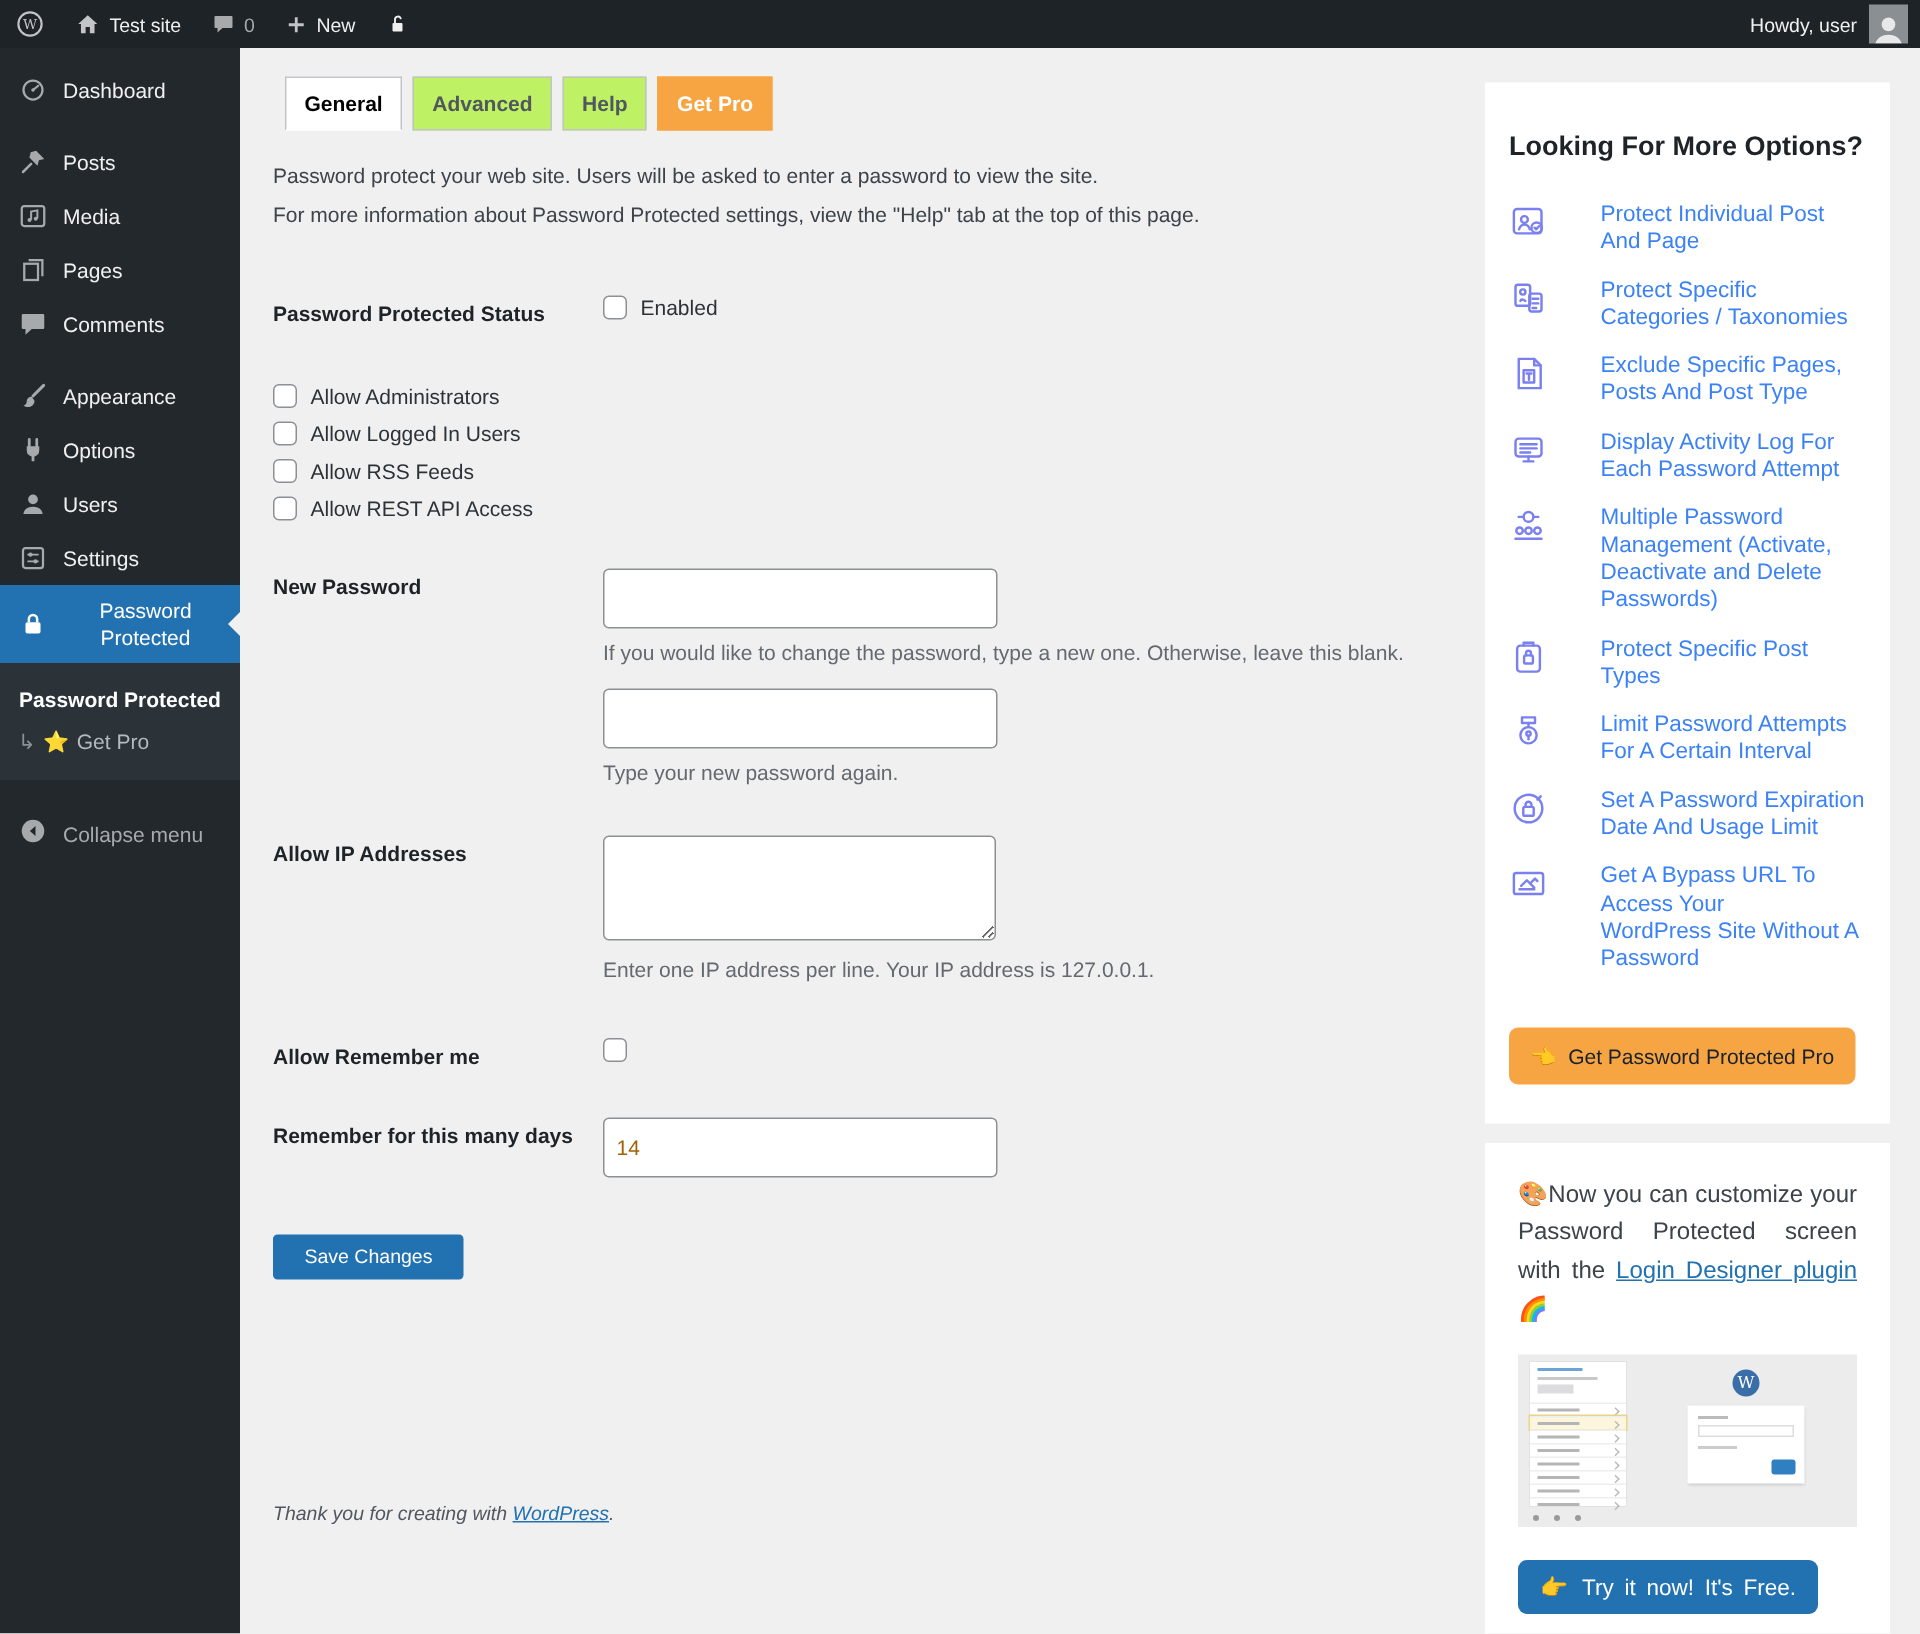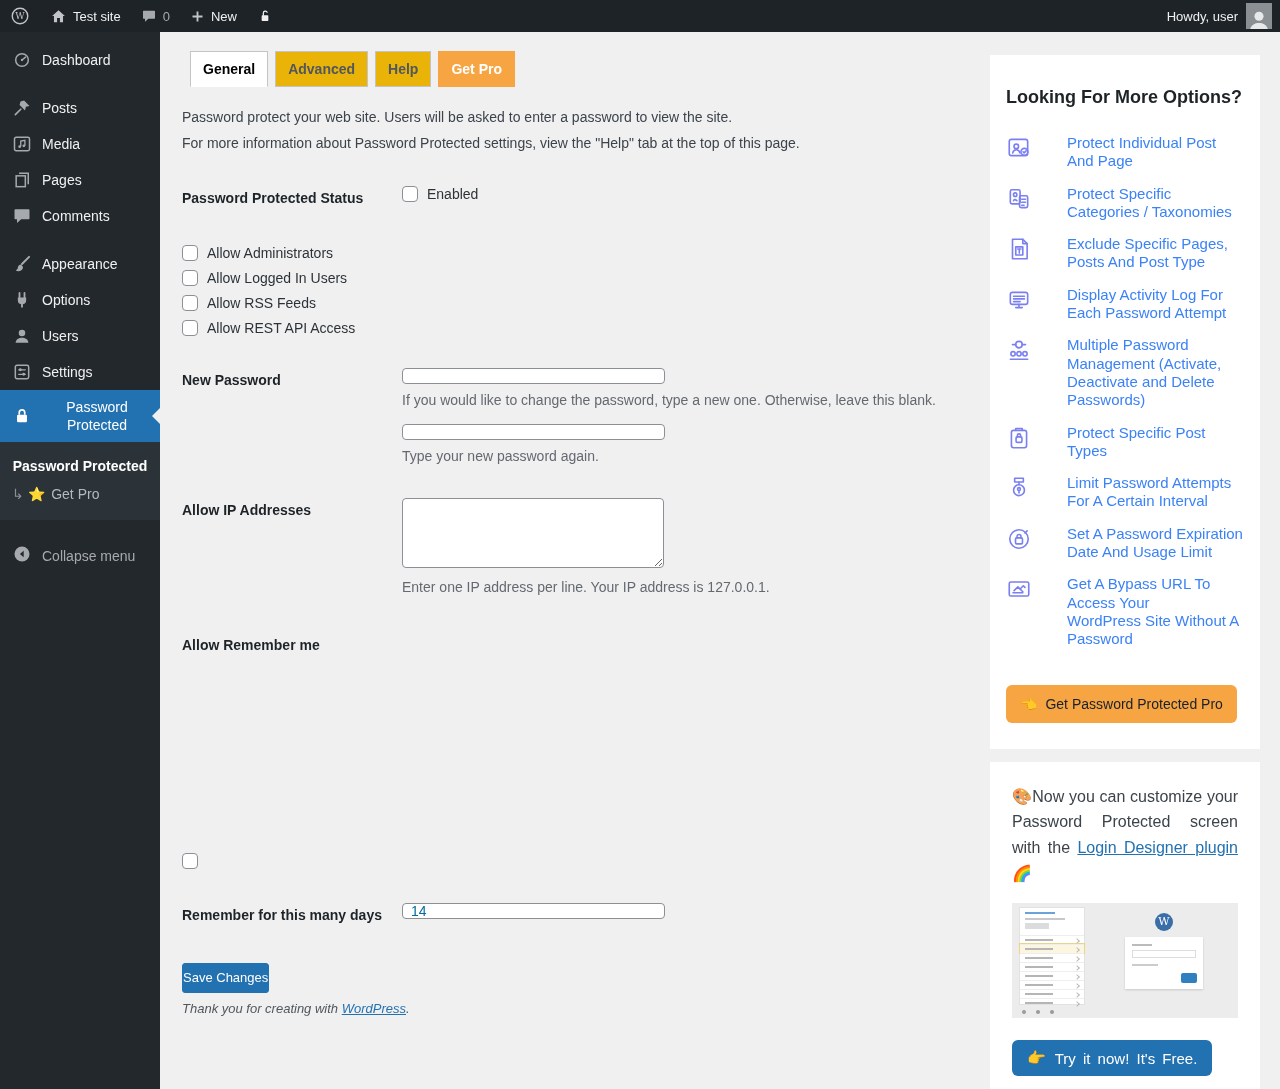--- a/index.html
+++ b/index.html
@@ -45,60 +45,60 @@
   .submenu-item { color: #b4b9be; padding: 6px 12px; cursor: pointer; display: flex; align-items: center; gap: 5px; }
   .submenu-item .hook { color: #8c8f94; }
   .collapse-item { margin-top: 16px; color: #a7aaad; display: flex; align-items: center; gap: 10px; padding: 8px 12px; cursor: pointer; }
   
   .content { position: absolute; top: 32px; left: 160px; width: 1120px; height: 1057px; }
   .main { position: absolute; left: 22px; top: 19px; width: 790px; }
   
   .tabs { margin-left: 8px; display: flex; gap: 7px; }
   .tab {
     height: 36px; line-height: 34px; padding: 0 12px; font-size: 14px; font-weight: bold;
-    background: #eab308; border: 1px solid #c3c4c7; color: #50575e; cursor: pointer;
+    background: #bef264; border: 1px solid #c3c4c7; color: #50575e; cursor: pointer;
   }
   .tab.active { background: #fff; color: #000; border-bottom-color: #fff; }
   .tab.pro { background: #f7a543; border-color: #f7a543; color: #fff; }
   
   .intro { margin-top: 21px; }
   .intro p { margin: 0 0 6px; font-size: 14px; line-height: 1.4; color: #3c434a; }
   
-  .form-table { margin-top: 33px; }
+  .form-table { margin-top: 44px; }
   .form-row { display: flex; }
   .form-label { width: 220px; flex: 0 0 220px; font-size: 14px; font-weight: bold; color: #1d2327; padding-top: 3px; line-height: 1.3; }
   .form-field { font-size: 14px; color: #2c3338; }
   .cb-row { display: flex; align-items: center; margin-bottom: 9px; }
   .cb-row:last-child { margin-bottom: 0; }
   input[type="checkbox"] {
     appearance: none; -webkit-appearance: none;
     width: 16px; height: 16px; margin: 0 9px 0 0;
     border: 1px solid #8c8f94; border-radius: 4px; background: #fff; cursor: pointer; flex: 0 0 16px;
   }
   input[type="text"] {
-    width: 263px; height: 16px; padding: 0 8px; font-size: 14px; color: #0369a1;
+    width: 263px; height: 40px; padding: 0 8px; font-size: 14px; color: #a16207;
     border: 1px solid #8c8f94; border-radius: 4px; background: #fff;
     font-family: "Liberation Sans", sans-serif;
   }
   textarea {
     width: 262px; height: 70px; padding: 4px 8px; font-size: 14px;
     border: 1px solid #8c8f94; border-radius: 4px; background: #fff;
     font-family: "Liberation Sans", sans-serif;
   }
   .desc { font-size: 14px; color: #646970; margin-top: 8px; }
   .row-status { margin-bottom: 38px; }
   .row-permissions { margin-bottom: 32px; }
   .row-ip { margin-top: 34px; }
-  .row-remember { margin-top: 38px; flex-direction: column; }
+  .row-remember { margin-top: 38px; }
   .row-days { margin-top: 31px; }
   .pwd2 { margin-top: 16px; }
   .save-btn {
     margin-top: 38px; margin-left: 0;
     background: #2271b1; border: 1px solid #2271b1; border-radius: 3px;
-    color: #fff; font-size: 13px; height: 30px; padding: 0 0; cursor: pointer;
+    color: #fff; font-size: 13px; height: 30px; padding: 0 20px; cursor: pointer;
     font-family: "Liberation Sans", sans-serif;
   }
   
   .right-col { position: absolute; right: 20px; top: 23px; width: 270px; }
   .card { background: #fff; padding: 16px; margin-bottom: 13px; }
   .card h3 { margin: 16px 0 26px; font-size: 18px; color: #1d2327; }
   .feature { display: flex; gap: 13px; margin-bottom: 14px; align-items: flex-start; }
   .feature .f-icon { flex: 0 0 26px; width: 26px; height: 26px; margin-top: 1px; }
   .feature .f-label { font-size: 15px; line-height: 1.22; color: #3b82f6; white-space: pre-line; margin-left: 22px; }
   .orange-btn {

